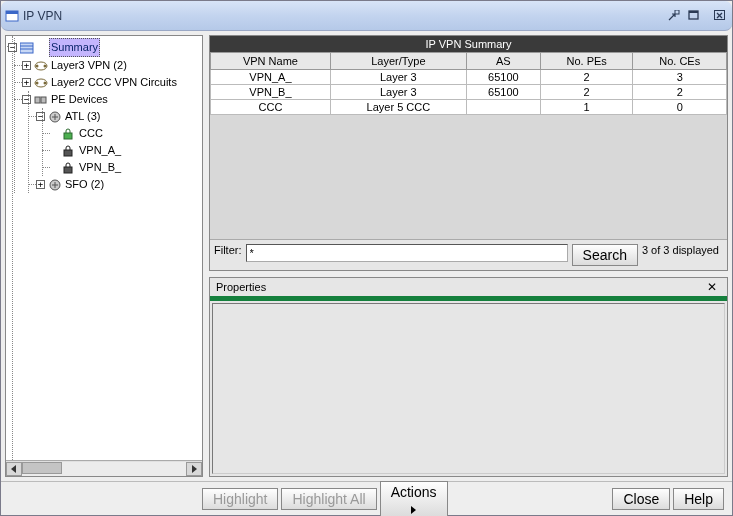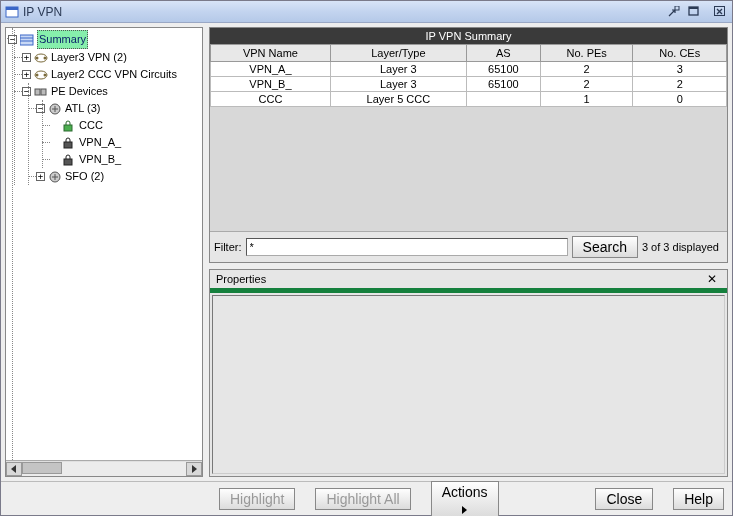--- a/index.html
+++ b/index.html
@@ -13,27 +13,28 @@
   .window {
     width: 733px;
     height: 516px;
     border: 1px solid #7a7a8a;
     background: #eeeeee;
     display: flex;
     flex-direction: column;
   }
   
   .titlebar {
-    height: 22px;
+    height: 30px;
     background: linear-gradient(to bottom, #d8e4f7 0%, #c3d4ef 50%, #b5c9e8 100%);
     display: flex;
     align-items: center;
     padding: 8px 4px;
     border-bottom: 1px solid #9aa8c5;
     gap: 4px;
+    border-radius: 7px;
   }
   .titlebar .icon {
     width: 14px; height: 14px;
   }
   .titlebar-title {
     flex: 1;
     color: #2b3a55;
     font-size: 12px;
   }
   .titlebar-btn {
@@ -88,21 +89,21 @@
   }
   .tree { position:relative; }
   .tree-row { display:flex; align-items:center; gap:3px; padding-right:4px;}
   .expander {
     width:9px;height:9px;border:1px solid #666;background:#fff;display:inline-flex;align-items:center;justify-content:center;font-size:9px;line-height:7px;cursor:pointer;
     font-family:monospace;
   }
   .expander.empty { border:none; }
   .node-icon { width:14px;height:12px; display:inline-block; }
   .node-label { cursor:default; }
-  .summary-selected { border:1px dotted #555; color:#0a246a; background:#86efac; padding:0 1px;}
+  .summary-selected { border:1px dotted #555; color:#0a246a; background:#c4b5fd; padding:0 1px;margin-left:12px;}
   
   .right-panel {
     flex:1;
     display:flex;
     flex-direction:column;
     gap:6px;
     min-width:0;
   }
   .table-panel {
     display:flex;flex-direction:column;
@@ -120,21 +121,21 @@
   }
   table { border-collapse:collapse; width:100%; background:#fff;text-align:center; }
   th {
     background:#e8e8e8;border:1px solid #999;padding:2px 4px;font-weight:normal;font-size:11px;
   }
   td {
     border:1px solid #bbb;padding:1px 4px;font-size:11px;background:#fff;
   }
   .grid-fill { background:#d8d8d8; }
   .filter-row {
-    display:flex;align-items:center;gap:4px;padding:4px;border-top:1px solid #aaa;background:#e6e6e6;
+    display:flex;align-items:flex-start;gap:4px;padding:4px;border-top:1px solid #aaa;background:#e6e6e6;
   }
   .filter-row input {
     flex:1;border:1px inset #aaa;background:#fff;font-size:11px;padding:1px 3px;height:18px;
   }
   .btn {
     background:linear-gradient(to bottom,#fefefe,#dcdcdc);border:1px solid #888;padding:2px 10px;font-size:14px;cursor:pointer;
   }
   .btn[disabled] { color:#999; cursor:default; }
   .filter-status { margin-left:auto; padding-right:4px; color:#000;}
   
@@ -143,21 +144,21 @@
   }
   .props-header {
     display:flex;align-items:center;padding:2px 6px;border-bottom:5px solid #15803d;background:#e6e6e6;
   }
   .props-header .close-x {
     margin-left:auto;cursor:pointer;font-size:12px;padding:0 4px;
   }
   .props-body { flex:1;background:#e6e6e6;border:1px inset #ccc;margin:2px;}
   
   .button-bar {
-    height:34px;display:flex;align-items:center;padding:0 8px;gap:20px;border-top:1px solid #bbb;background:#eeeeee;
+    height:34px;display:flex;align-items:center;padding:0 8px;gap:3px;border-top:1px solid #bbb;background:#eeeeee;
   }
   .button-bar .spacer { flex:1; }
   .actions-btn { display:flex;align-items:center;gap:6px;flex-direction:column;}
   .tri { width:0;height:0;border-top:4px solid transparent;border-bottom:4px solid transparent;border-left:5px solid #000;display:inline-block;}
   svg { display:block; }
 </style>
 </head>
 <body>
 
 <div class="window">

